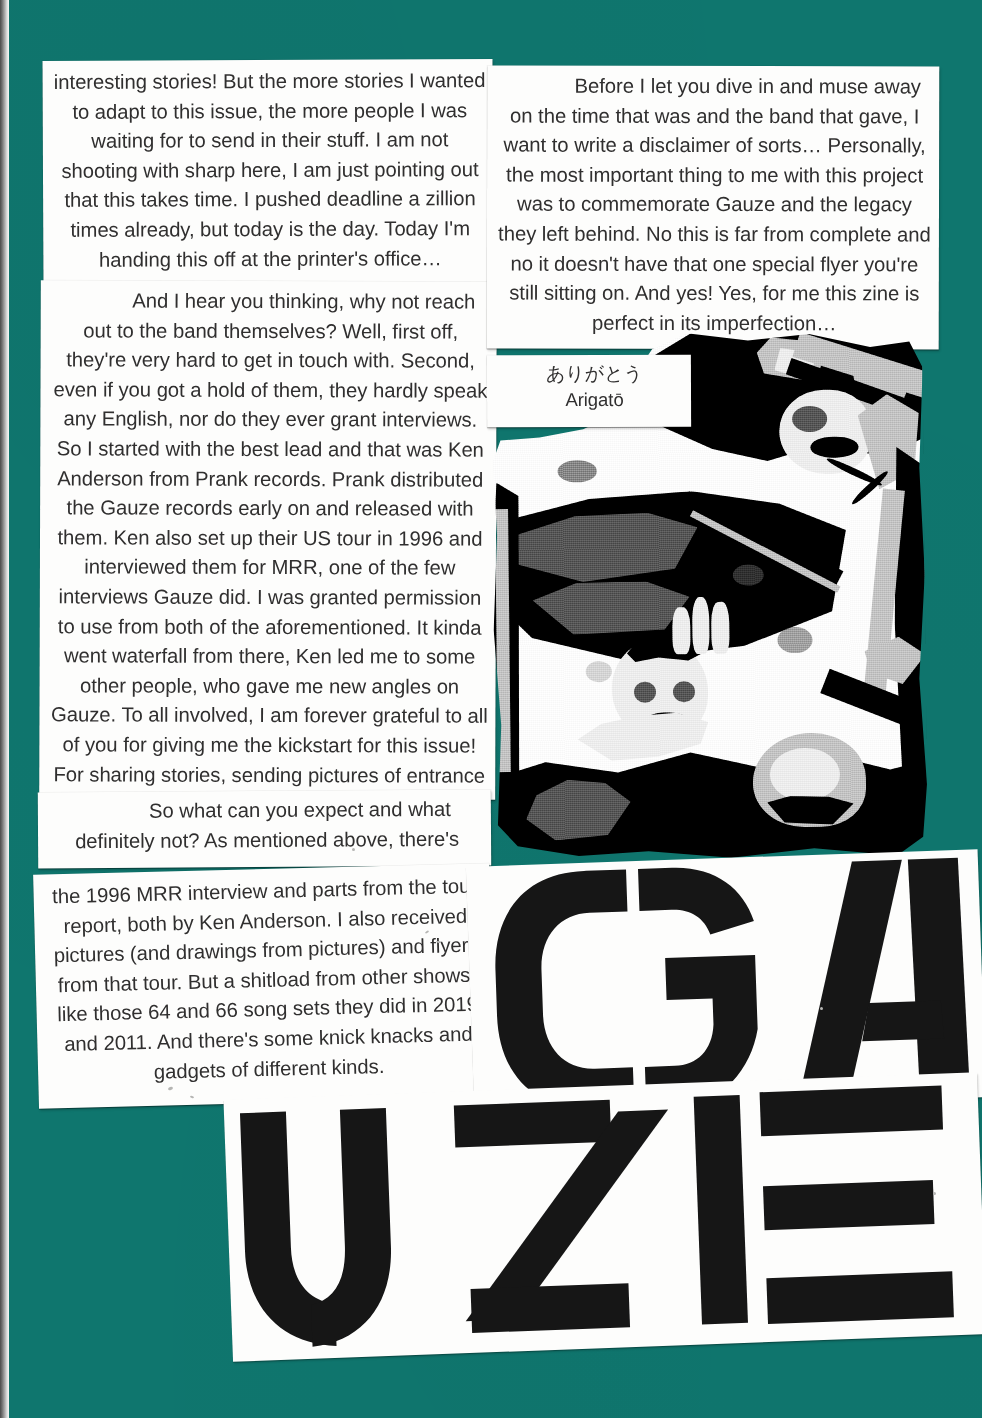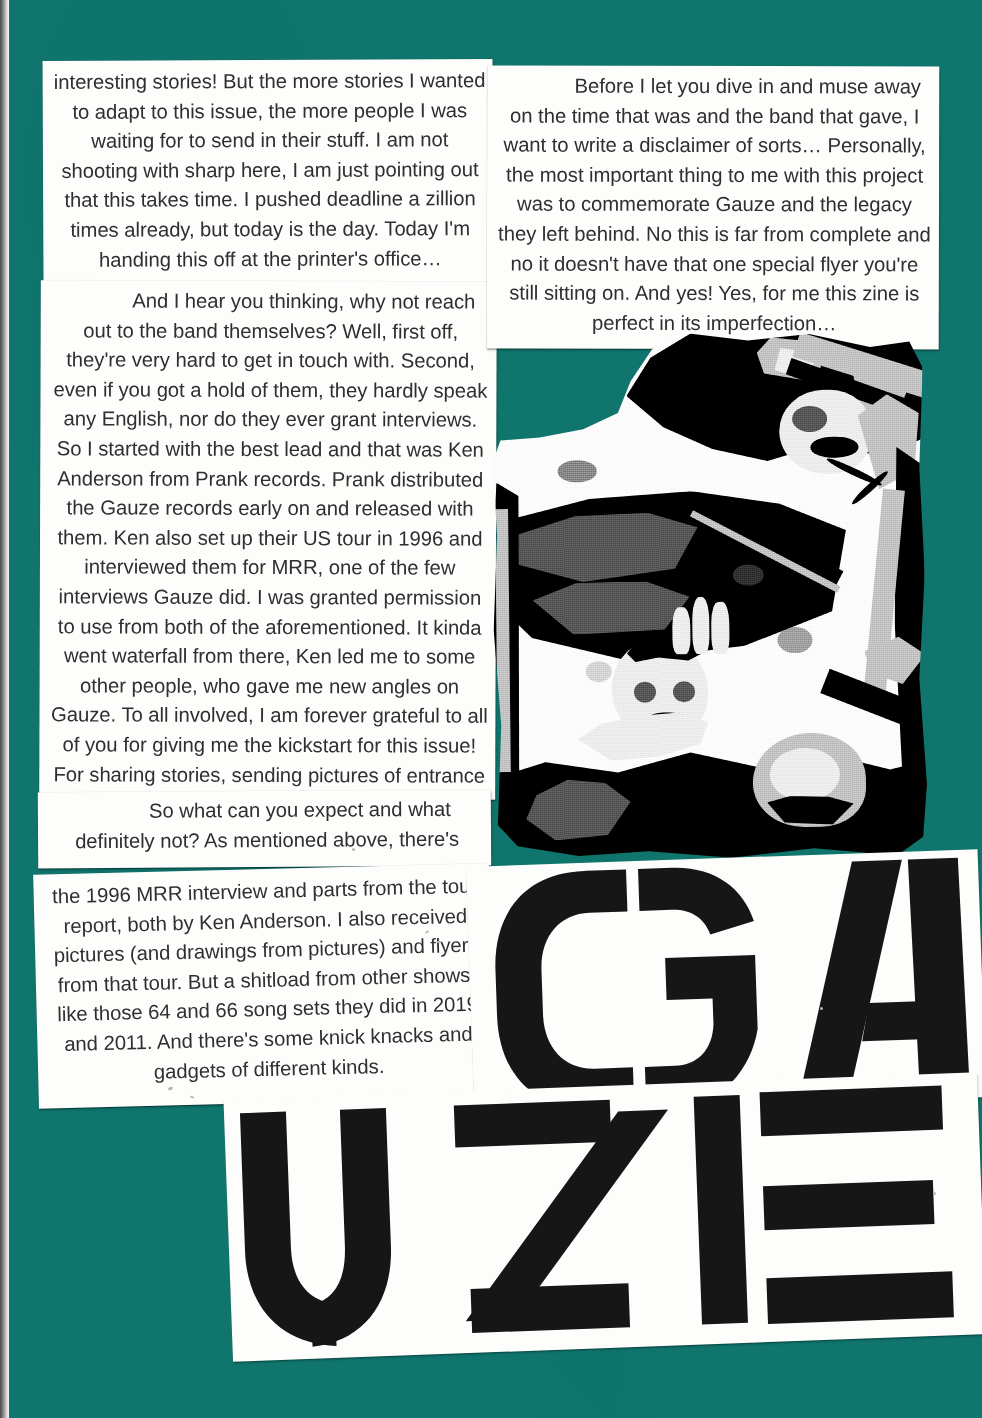--- a/index.html
+++ b/index.html
@@ -308,20 +308,24 @@
 
       <div class="ph mid" style="left:16%;top:24%;width:9%;height:4%;border-radius:50%;opacity:.7;"></div>
       <div class="ph mid" style="left:56%;top:44%;width:7%;height:4%;border-radius:50%;opacity:.6;"></div>
       <div class="ph lite" style="left:22%;top:62%;width:6%;height:4%;border-radius:50%;opacity:.7;"></div>
       <div class="ph mid" style="left:66%;top:56%;width:8%;height:5%;border-radius:50%;opacity:.55;"></div>
 
       <div id="photo-grain"></div>
     </div>
   </div>
 
+  <div class="strip" id="strip-arigato">
+    <p class="jp">ありがとう</p>
+    <p>Arigatō</p>
+  </div>
 
   <div id="logo-ga">
     <svg class="logo-svg" width="512" height="248" viewBox="0 0 512 248">
 
       <g class="stencil-fill">
 
         <path d="M120 8 L160 8 L160 50 L122 50
                  C 92 50 72 72 72 106
                  L72 150
                  C 72 184 92 206 122 206

